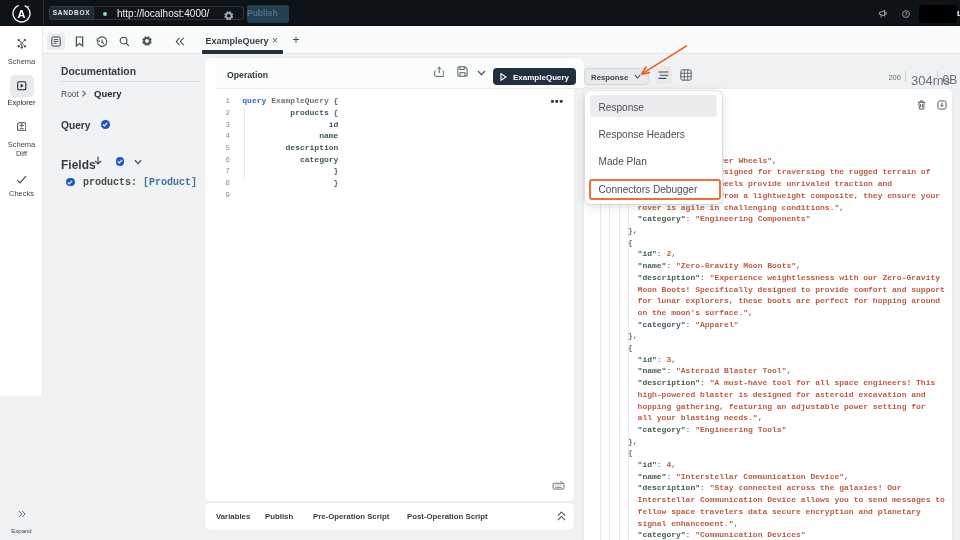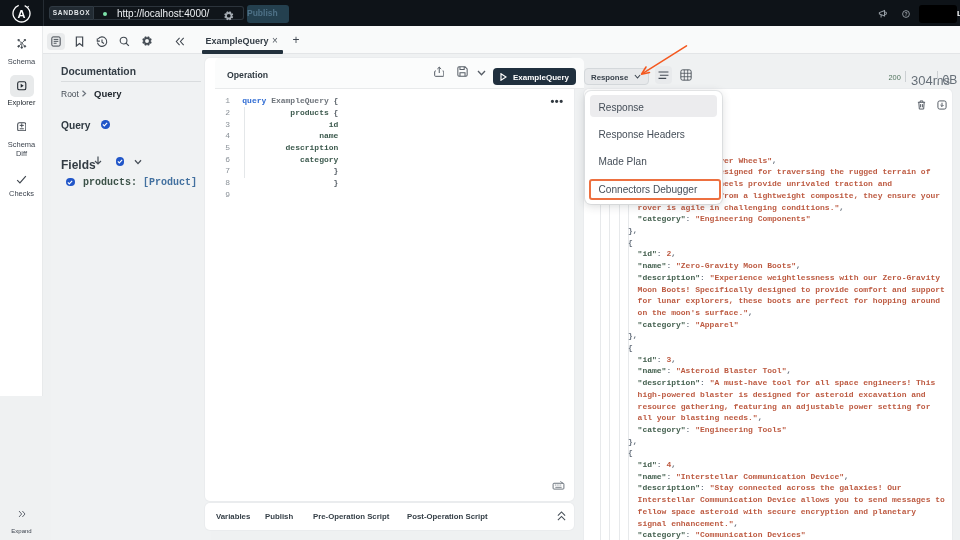--- a/index.html
+++ b/index.html
@@ -326,30 +326,30 @@
         <span class="s">Moon Boots! Specifically designed to provide comfort and support</span>
         <span class="s">for lunar explorers, these boots are perfect for hopping around</span>
         <span class="s">on the moon's surface."</span>,
         <span class="k">"category"</span>: <span class="s">"Apparel"</span>
       },
       {
         <span class="k">"id"</span>: <span class="s">3</span>,
         <span class="k">"name"</span>: <span class="s">"Asteroid Blaster Tool"</span>,
         <span class="k">"description"</span>: <span class="s">"A must-have tool for all space engineers! This</span>
         <span class="s">high-powered blaster is designed for asteroid excavation and</span>
-        <span class="s">resource gathering, featuring an adjustable power setting for</span>
+        <span class="s">hopping gathering, featuring an adjustable power setting for</span>
         <span class="s">all your blasting needs."</span>,
         <span class="k">"category"</span>: <span class="s">"Engineering Tools"</span>
       },
       {
         <span class="k">"id"</span>: <span class="s">4</span>,
         <span class="k">"name"</span>: <span class="s">"Interstellar Communication Device"</span>,
         <span class="k">"description"</span>: <span class="s">"Stay connected across the galaxies! Our</span>
         <span class="s">Interstellar Communication Device allows you to send messages to</span>
-        <span class="s">fellow space asteroid with secure encryption and planetary</span>
+        <span class="s">fellow space travelers data secure encryption and planetary</span>
         <span class="s">signal enhancement."</span>,
         <span class="k">"category"</span>: <span class="s">"Communication Devices"</span></div>
 
 <div id="menu">
   <div class="sel"></div>
   <span style="top:11px">Response</span>
   <span style="top:38.5px">Response Headers</span>
   <span style="top:65.5px">Made Plan</span>
   <span style="top:93px">Connectors Debugger</span>
 </div>

